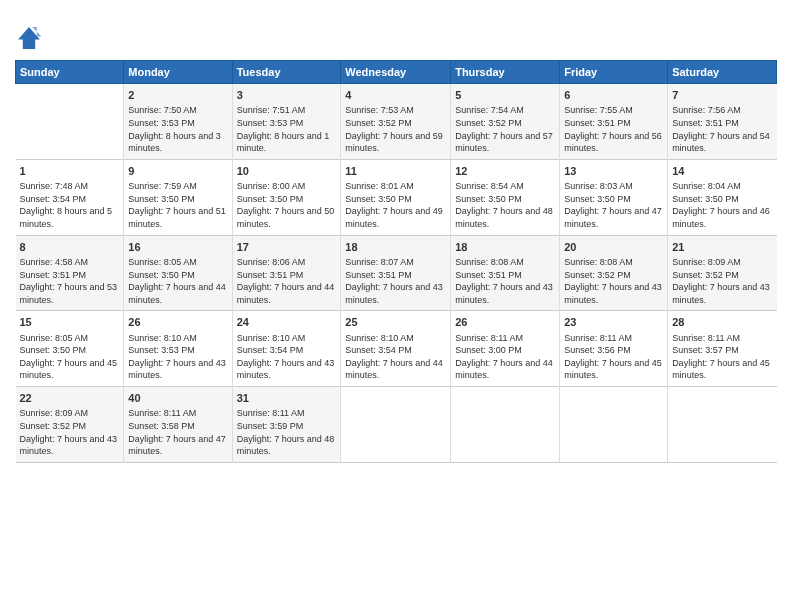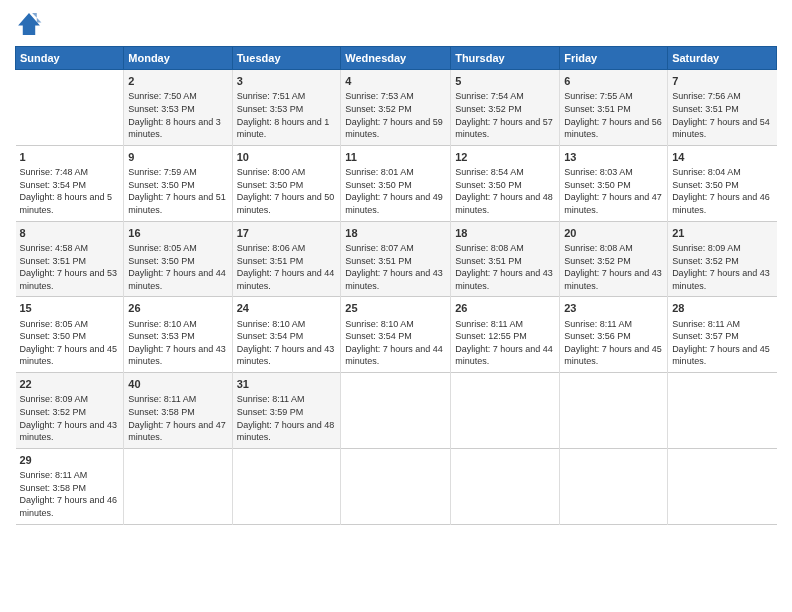--- a/index.html
+++ b/index.html
@@ -6,21 +6,21 @@
     body {
       width: 792px;
       height: 612px;
       font-family: Arial, sans-serif;
       background: #fff;
       overflow: hidden;
     }
     .page {
       width: 792px;
       height: 489px;
-      padding: 10px 15px;
+      padding: 24px 15px;
     }
     .header {
       display: flex;
       justify-content: space-between;
       align-items: flex-start;
       margin-bottom: 8px;
     }
     .logo {
       display: flex;
       align-items: center;
@@ -151,37 +151,28 @@
           <td><span class="day-num">18</span><span>Sunrise: 8:07 AM</span><br><span>Sunset: 3:51 PM</span><br><span>Daylight: 7 hours and 43 minutes.</span></td>
           <td><span class="day-num">18</span><span>Sunrise: 8:08 AM</span><br><span>Sunset: 3:51 PM</span><br><span>Daylight: 7 hours and 43 minutes.</span></td>
           <td><span class="day-num">20</span><span>Sunrise: 8:08 AM</span><br><span>Sunset: 3:52 PM</span><br><span>Daylight: 7 hours and 43 minutes.</span></td>
           <td><span class="day-num">21</span><span>Sunrise: 8:09 AM</span><br><span>Sunset: 3:52 PM</span><br><span>Daylight: 7 hours and 43 minutes.</span></td>
         </tr>
         <tr>
           <td><span class="day-num">15</span><span>Sunrise: 8:05 AM</span><br><span>Sunset: 3:50 PM</span><br><span>Daylight: 7 hours and 45 minutes.</span></td>
           <td><span class="day-num">26</span><span>Sunrise: 8:10 AM</span><br><span>Sunset: 3:53 PM</span><br><span>Daylight: 7 hours and 43 minutes.</span></td>
           <td><span class="day-num">24</span><span>Sunrise: 8:10 AM</span><br><span>Sunset: 3:54 PM</span><br><span>Daylight: 7 hours and 43 minutes.</span></td>
           <td><span class="day-num">25</span><span>Sunrise: 8:10 AM</span><br><span>Sunset: 3:54 PM</span><br><span>Daylight: 7 hours and 44 minutes.</span></td>
-          <td><span class="day-num">26</span><span>Sunrise: 8:11 AM</span><br><span>Sunset: 12:55 PM</span><br><span>Daylight: 7 hours and 44 minutes.</span></td>
+          <td><span class="day-num">26</span><span>Sunrise: 8:11 AM</span><br><span>Sunset: 3:00 PM</span><br><span>Daylight: 7 hours and 44 minutes.</span></td>
           <td><span class="day-num">23</span><span>Sunrise: 8:11 AM</span><br><span>Sunset: 3:56 PM</span><br><span>Daylight: 7 hours and 45 minutes.</span></td>
           <td><span class="day-num">28</span><span>Sunrise: 8:11 AM</span><br><span>Sunset: 3:57 PM</span><br><span>Daylight: 7 hours and 45 minutes.</span></td>
         </tr>
         <tr>
           <td><span class="day-num">22</span><span>Sunrise: 8:09 AM</span><br><span>Sunset: 3:52 PM</span><br><span>Daylight: 7 hours and 43 minutes.</span></td>
           <td><span class="day-num">40</span><span>Sunrise: 8:11 AM</span><br><span>Sunset: 3:58 PM</span><br><span>Daylight: 7 hours and 47 minutes.</span></td>
           <td><span class="day-num">31</span><span>Sunrise: 8:11 AM</span><br><span>Sunset: 3:59 PM</span><br><span>Daylight: 7 hours and 48 minutes.</span></td>
           <td class="empty-cell"></td>
           <td class="empty-cell"></td>
           <td class="empty-cell"></td>
           <td class="empty-cell"></td>
         </tr>
-        <tr>
-          <td><span class="day-num">29</span><span>Sunrise: 8:11 AM</span><br><span>Sunset: 3:58 PM</span><br><span>Daylight: 7 hours and 46 minutes.</span></td>
-          <td class="empty-cell"></td>
-          <td class="empty-cell"></td>
-          <td class="empty-cell"></td>
-          <td class="empty-cell"></td>
-          <td class="empty-cell"></td>
-          <td class="empty-cell"></td>
-        </tr>
       </tbody>
   </table>
 </div>
 
 </body></html>

